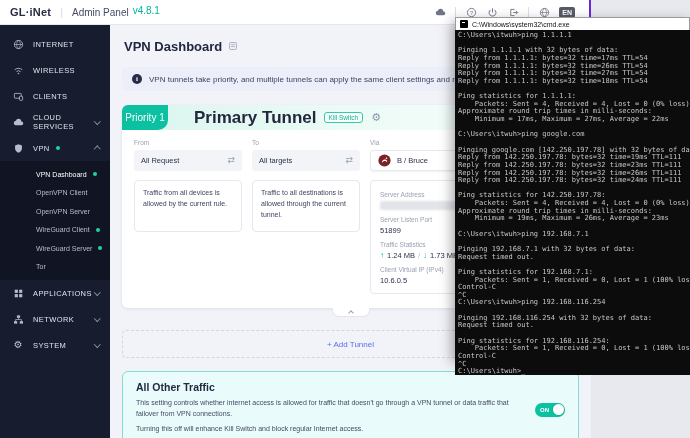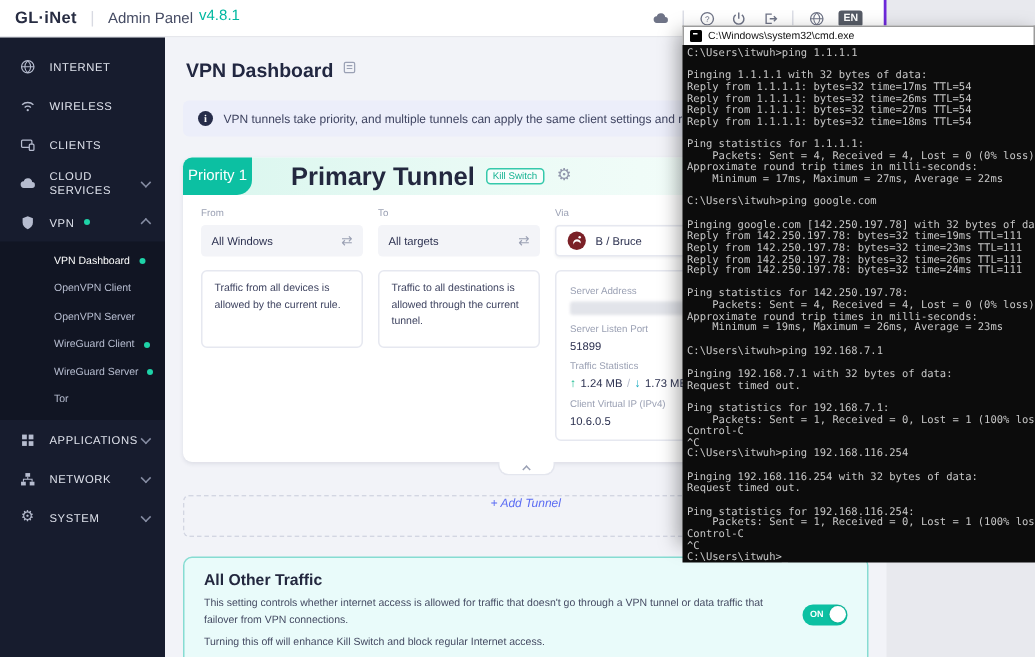--- a/index.html
+++ b/index.html
@@ -90,22 +90,22 @@
   .down-arrow { color:#16a9c0; font-size:8px; }
   .stats-sep { color:#b9becd; }
 
   .collapse-pill { position:absolute; left:50%; bottom:-9px; transform:translateX(-50%);
     width:38px; height:9px; background:#fff; border:1px solid #e4e6ee; border-top:none;
     border-radius:0 0 7px 7px; display:flex; align-items:center; justify-content:center; cursor:pointer; }
   .collapse-chev { width:4px; height:4px; border-left:1px solid #9aa0b4; border-top:1px solid #9aa0b4;
     transform:rotate(45deg); margin-top:1px; }
 
   .add-tunnel { border:1px dashed #d3d6e2; border-radius:4px; height:28px; display:flex;
-    align-items:flex-start; justify-content:center; font-size:8px; color:#5b6cf3;
-    margin-bottom:13px; cursor:pointer;font-style:italic; }
+    align-items:center; justify-content:center; font-size:8px; color:#5b6cf3;
+    margin-bottom:13px; cursor:pointer; }
 
   .aot { background:#e9fbfa; border:1px solid #86dcd2; border-radius:6px; padding:9px 13px;
     display:flex; align-items:center; gap:12px; }
   .aot-text { flex:1; }
   .aot-title { font-size:10.5px; font-weight:bold; color:#23283f; margin-bottom:5px; }
   .aot-p { font-size:7px; color:#454b63; line-height:1.55; margin:0 0 4px; }
   .toggle { width:30px; height:14px; border-radius:7px; background:#0cc0a2; position:relative;
     flex:none; cursor:pointer; }
   .toggle-label { position:absolute; left:5px; top:4px; color:#fff; font-size:6px; font-weight:bold; }
   .toggle-knob { position:absolute; right:1.5px; top:1.5px; width:11px; height:11px;
@@ -294,21 +294,21 @@
       <div class="card-header">
         <span class="priority-tag">Priority 1</span>
         <span class="card-title">Primary Tunnel</span>
         <span class="ks-badge">Kill Switch</span>
         <span class="gear">⚙</span>
       </div>
       <div class="card-body">
         <div class="col">
           <div class="col-label">From</div>
           <div class="select">
-            <span>All Windows</span>
+            <span>All Request</span>
             <span class="swap">⇄</span>
           </div>
           <div class="desc-box">Traffic from all devices is allowed by the current rule.</div>
         </div>
         <div class="col">
           <div class="col-label">To</div>
           <div class="select">
             <span>All targets</span>
             <span class="swap">⇄</span>
           </div>

